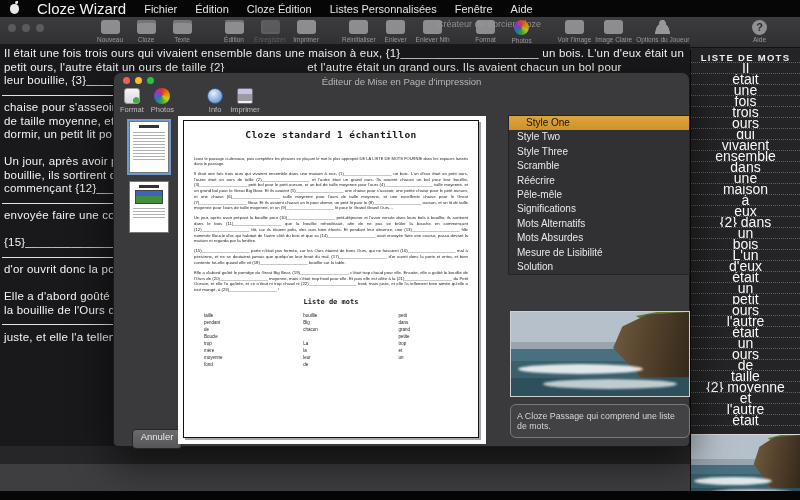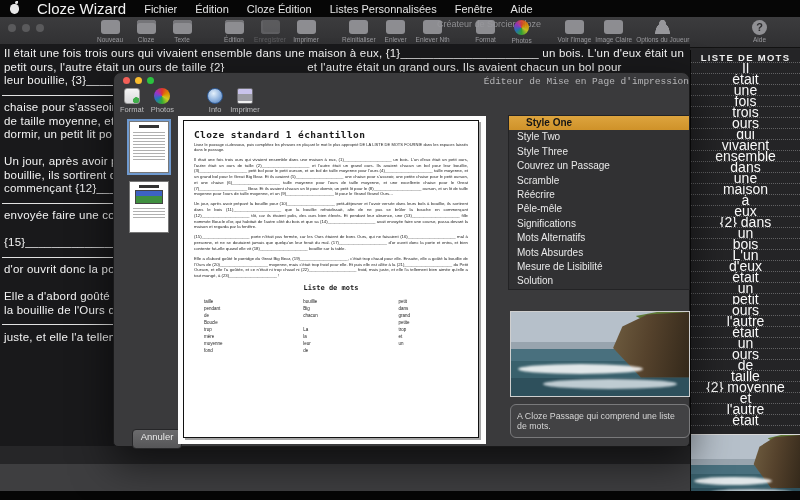--- a/index.html
+++ b/index.html
@@ -79,21 +79,21 @@
   .photo1 { left:-2px; top:384px; width:113px; height:70px; }
 
   
   .dialog { position:absolute; left:113px; top:72px; width:577px; height:375px; background:#3a3a3c;
             border-radius:8px 8px 5px 5px; box-shadow:0 16px 42px rgba(0,0,0,.6); z-index:40;
             border:1px solid #19191a; }
   .dlg-titlebar { position:relative; height:14px; }
   .dlg-titlebar .dots { left:9px; top:4px; gap:5px; }
   .dlg-titlebar .dot { width:7px; height:7px; }
   .dot.red { background:#f35f57; } .dot.yellow { background:#f9bd2e; } .dot.green { background:#2bc23f; }
-  .dlg-title { position:absolute; left:0; right:0; top:3px; text-align:right; font-size:9.5px; color:#b6b6b8;font-family:Liberation Mono, monospace; }
+  .dlg-title { position:absolute; left:0; right:0; top:3px; text-align:center; font-size:9.5px; color:#b6b6b8; }
   .dlg-toolbar { position:absolute; left:6px; top:15px; height:30px; display:flex; align-items:flex-start; }
   .dlg-tb-item { display:flex; flex-direction:column; align-items:center; margin-right:7px; }
   .dlg-tb-item .dlabel { font-size:7.5px; color:#bdbdbf; margin-top:1px; }
   .dicon { width:16px; height:16px; border-radius:3px; }
   [data-name="format-icon"] { background:radial-gradient(circle at 80% 82%, #3fae4a 0 3px, transparent 3.5px),
                               linear-gradient(#f4f4f4,#d9d9db); border:1px solid #9a9a9a; }
   [data-name="photos-icon"] { border-radius:50%; background:conic-gradient(#d33,#d80,#cc2,#3a3,#27b,#93c,#d33); }
   .dlg-info-gap { width:26px; }
   [data-name="info-icon"] { border-radius:50%; background:radial-gradient(circle at 40% 32%, #e4f0fb, #8fb2de 55%, #4f7cb4);
                             border:1px solid #2f5a94; }
@@ -110,35 +110,35 @@
   .thumb .t-lines.short { height:14px; }
   .annuler-btn { position:absolute; left:18px; top:356px; width:50px; height:20px;
                  background:linear-gradient(#6b6b6d,#565658); border:1px solid #262628; border-radius:4px;
                  color:#e9e9e9; font-size:9.5px; text-align:center; line-height:14px; }
 
   
   .preview-area { position:absolute; left:64px; top:43px; width:308px; height:328px; background:#fdfdfd; }
   .doc-page { position:absolute; left:5px; top:4px; right:7px; bottom:6px; border:1.5px solid #111;
               background:#fff; box-shadow:2px 2px 0 rgba(0,0,0,.35); padding:8px 10px; overflow:hidden;
               color:#1a1a1a; }
-  .doc-title { font-family:"DejaVu Sans Mono","Liberation Mono",monospace; font-weight:bold;
-               font-size:9.5px; letter-spacing:.4px; margin-bottom:2px; }
+  .doc-title { text-align:center; font-family:"DejaVu Sans Mono","Liberation Mono",monospace; font-weight:bold;
+               font-size:9.5px; letter-spacing:.4px; margin-bottom:16px; }
   .doc-instr { font-size:4px; line-height:5px; color:#222; text-align:justify; margin-bottom:5px; }
   .doc-para { font-size:4.3px; line-height:5.7px; text-align:justify; margin-bottom:4.5px; word-break:break-word; }
   .doc-wl-title { text-align:center; font-family:"DejaVu Sans Mono","Liberation Mono",monospace; font-weight:bold;
                   font-size:7px; margin:5px 0 6px 0; }
   .doc-cols { display:flex; }
   .wcol { width:33.3%; }
   .wcol:nth-child(1) { padding-left:10px; } .wcol:nth-child(2) { padding-left:18px; } .wcol:nth-child(3) { padding-left:22px; }
   .wcol-item { font-size:4.5px; line-height:7px; min-height:7px; }
 
   
   .style-list { position:absolute; left:394px; top:42px; width:182px; background:#313133; border:1px solid #232325; }
   .style-row { height:14.4px; line-height:14.4px; font-size:10px; color:#e9e9e9; padding-left:8px; overflow:hidden; }
-  .style-row.selected { background:linear-gradient(#dda43e,#cf9229); color:#161616; font-weight:bold;padding-left:17px; }
+  .style-row.selected { background:linear-gradient(#dda43e,#cf9229); color:#161616; font-weight:normal;padding-left:17px; }
   .dlg-photo { left:396px; top:238px; width:180px; height:86px; border:1px solid #cfcfcf; }
   .desc-box { position:absolute; left:396px; top:331px; width:180px; height:34px; background:#424244;
               border:1px solid #79797b; border-radius:6px; color:#d6d6d6; font-size:8.8px;
               padding:6px 6px; line-height:10px; }
 </style>
 </head>
 <body>
 
 <div class="menubar" data-name="menu-bar">
   <div class="apple" data-name="apple-menu-icon"></div>
@@ -417,21 +417,20 @@
           </div>
       </div>
     </div>
   </div>
 
   <div class="style-list" data-name="style-list">
 
   <div class="style-row selected" data-name="style-option">Style One</div>
       <div class="style-row" data-name="style-option">Style Two</div>
       <div class="style-row" data-name="style-option">Style Three</div>
-      <div class="style-row" data-name="style-option">Couvrez un Passage</div>
       <div class="style-row" data-name="style-option">Scramble</div>
       <div class="style-row" data-name="style-option">Réécrire</div>
       <div class="style-row" data-name="style-option">Pêle-mêle</div>
       <div class="style-row" data-name="style-option">Significations</div>
       <div class="style-row" data-name="style-option">Mots Alternatifs</div>
       <div class="style-row" data-name="style-option">Mots Absurdes</div>
       <div class="style-row" data-name="style-option">Mesure de Lisibilité</div>
       <div class="style-row" data-name="style-option">Solution</div>
     </div>
 

